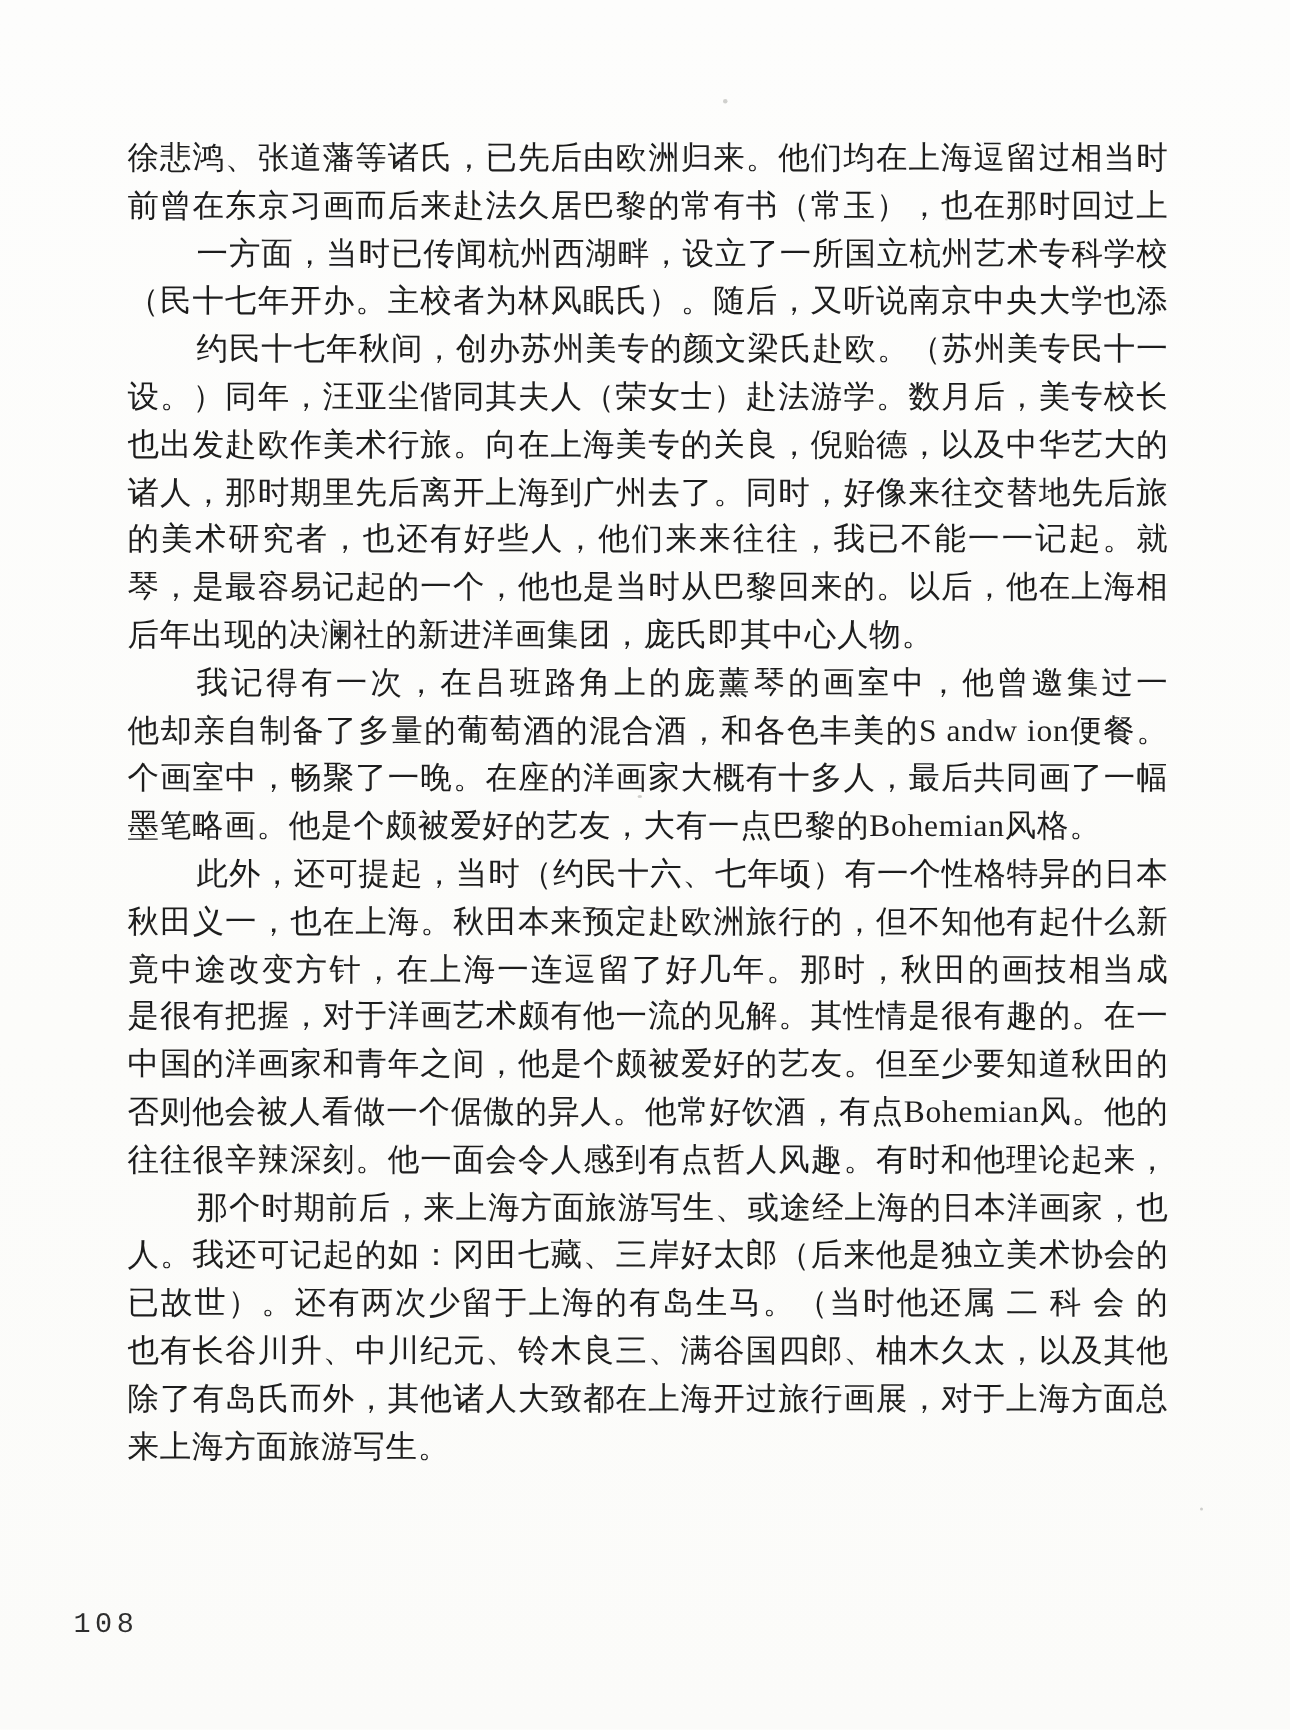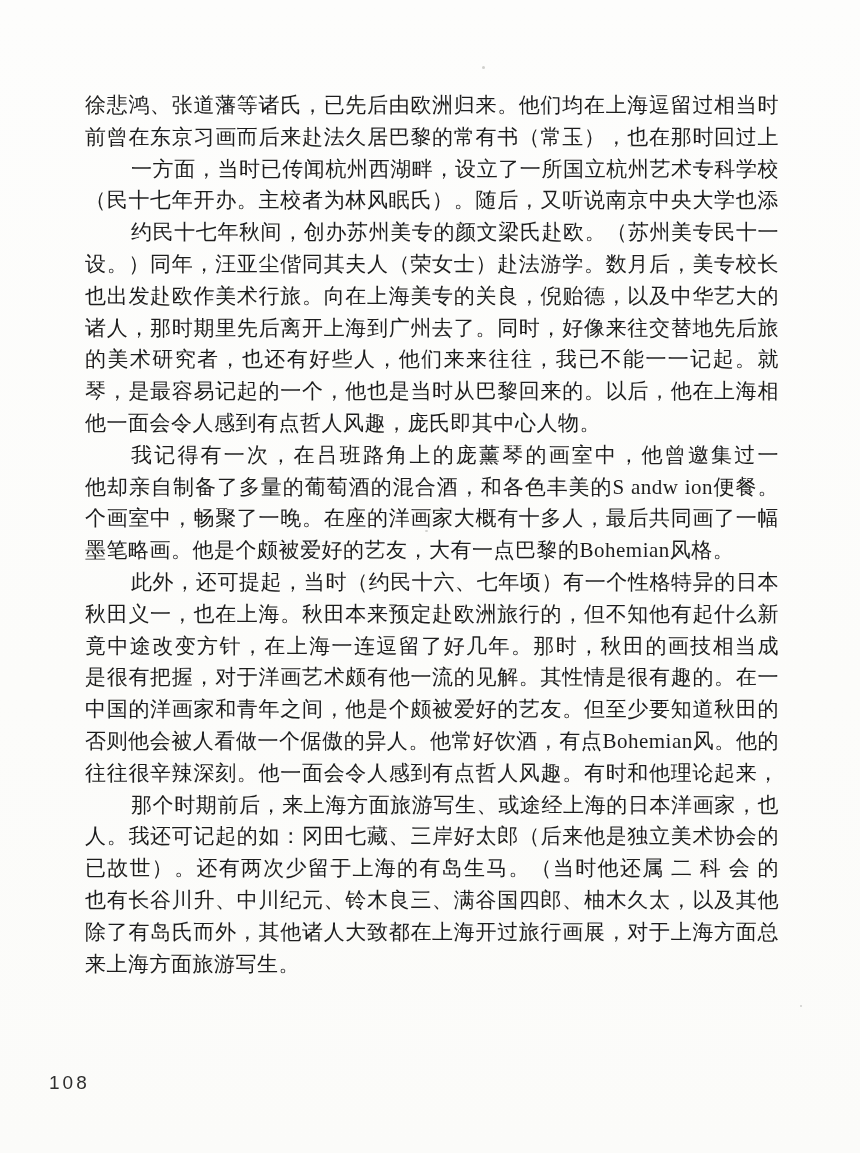--- a/index.html
+++ b/index.html
@@ -41,21 +41,21 @@
   .line.indent {
     text-indent: 46px;
   }
   .page-number {
     position: absolute;
     left: 49px;
     top: 1072px;
     font-size: 19px;
     letter-spacing: 3px;
     color: #2e2e2e;
-    font-family: Liberation Sans, sans-serif;
+    font-family: Liberation Mono, monospace;
   }
   .speck {
     position: absolute;
     background: #9a9a94;
     border-radius: 50%;
     opacity: 0.45;
   }
   .speck.s1 { left: 482px; top: 66px;  width: 3px; height: 3px; }
   .speck.s2 { left: 630px; top: 145px; width: 2px; height: 2px; }
   .speck.s3 { left: 425px; top: 530px; width: 3px; height: 2px; }
@@ -69,21 +69,21 @@
       <div class="line">徐悲鸿、张道藩等诸氏，已先后由欧洲归来。他们均在上海逗留过相当时期。以</div>
       <div class="line last">前曾在东京习画而后来赴法久居巴黎的常有书（常玉），也在那时回过上海一次。</div>
       <div class="line indent">一方面，当时已传闻杭州西湖畔，设立了一所国立杭州艺术专科学校的消息</div>
       <div class="line">（民十七年开办。主校者为林风眠氏）。随后，又听说南京中央大学也添设了艺术专</div>
       <div class="line indent">约民十七年秋间，创办苏州美专的颜文梁氏赴欧。（苏州美专民十一年在苏创</div>
       <div class="line">设。）同年，汪亚尘偕同其夫人（荣女士）赴法游学。数月后，美专校长刘海粟氏</div>
       <div class="line">也出发赴欧作美术行旅。向在上海美专的关良，倪贻德，以及中华艺大的丁衍镛</div>
       <div class="line">诸人，那时期里先后离开上海到广州去了。同时，好像来往交替地先后旅欧归来</div>
       <div class="line">的美术研究者，也还有好些人，他们来来往往，我已不能一一记起。就中，庞薰</div>
       <div class="line">琴，是最容易记起的一个，他也是当时从巴黎回来的。以后，他在上海相当长久。</div>
-      <div class="line last">他一面会令人感到有点哲人风趣，庞氏即其中心人物。</div>
+      <div class="line last">后年出现的决澜社的新进洋画集团，庞氏即其中心人物。</div>
       <div class="line indent">我记得有一次，在吕班路角上的庞薰琴的画室中，他曾邀集过一次“艺人会”。</div>
       <div class="line">他却亲自制备了多量的葡萄酒的混合酒，和各色丰美的S andw ion便餐。在他那</div>
       <div class="line">个画室中，畅聚了一晚。在座的洋画家大概有十多人，最后共同画了一幅纪念的</div>
       <div class="line last">墨笔略画。他是个颇被爱好的艺友，大有一点巴黎的Bohemian风格。</div>
       <div class="line indent">此外，还可提起，当时（约民十六、七年顷）有一个性格特异的日本洋画家</div>
       <div class="line">秋田义一，也在上海。秋田本来预定赴欧洲旅行的，但不知他有起什么新感兴，</div>
       <div class="line">竟中途改变方针，在上海一连逗留了好几年。那时，秋田的画技相当成熟，至少</div>
       <div class="line">是很有把握，对于洋画艺术颇有他一流的见解。其性情是很有趣的。在一部份的</div>
       <div class="line">中国的洋画家和青年之间，他是个颇被爱好的艺友。但至少要知道秋田的性格，</div>
       <div class="line">否则他会被人看做一个倨傲的异人。他常好饮酒，有点Bohemian风。他的谈话，</div>

